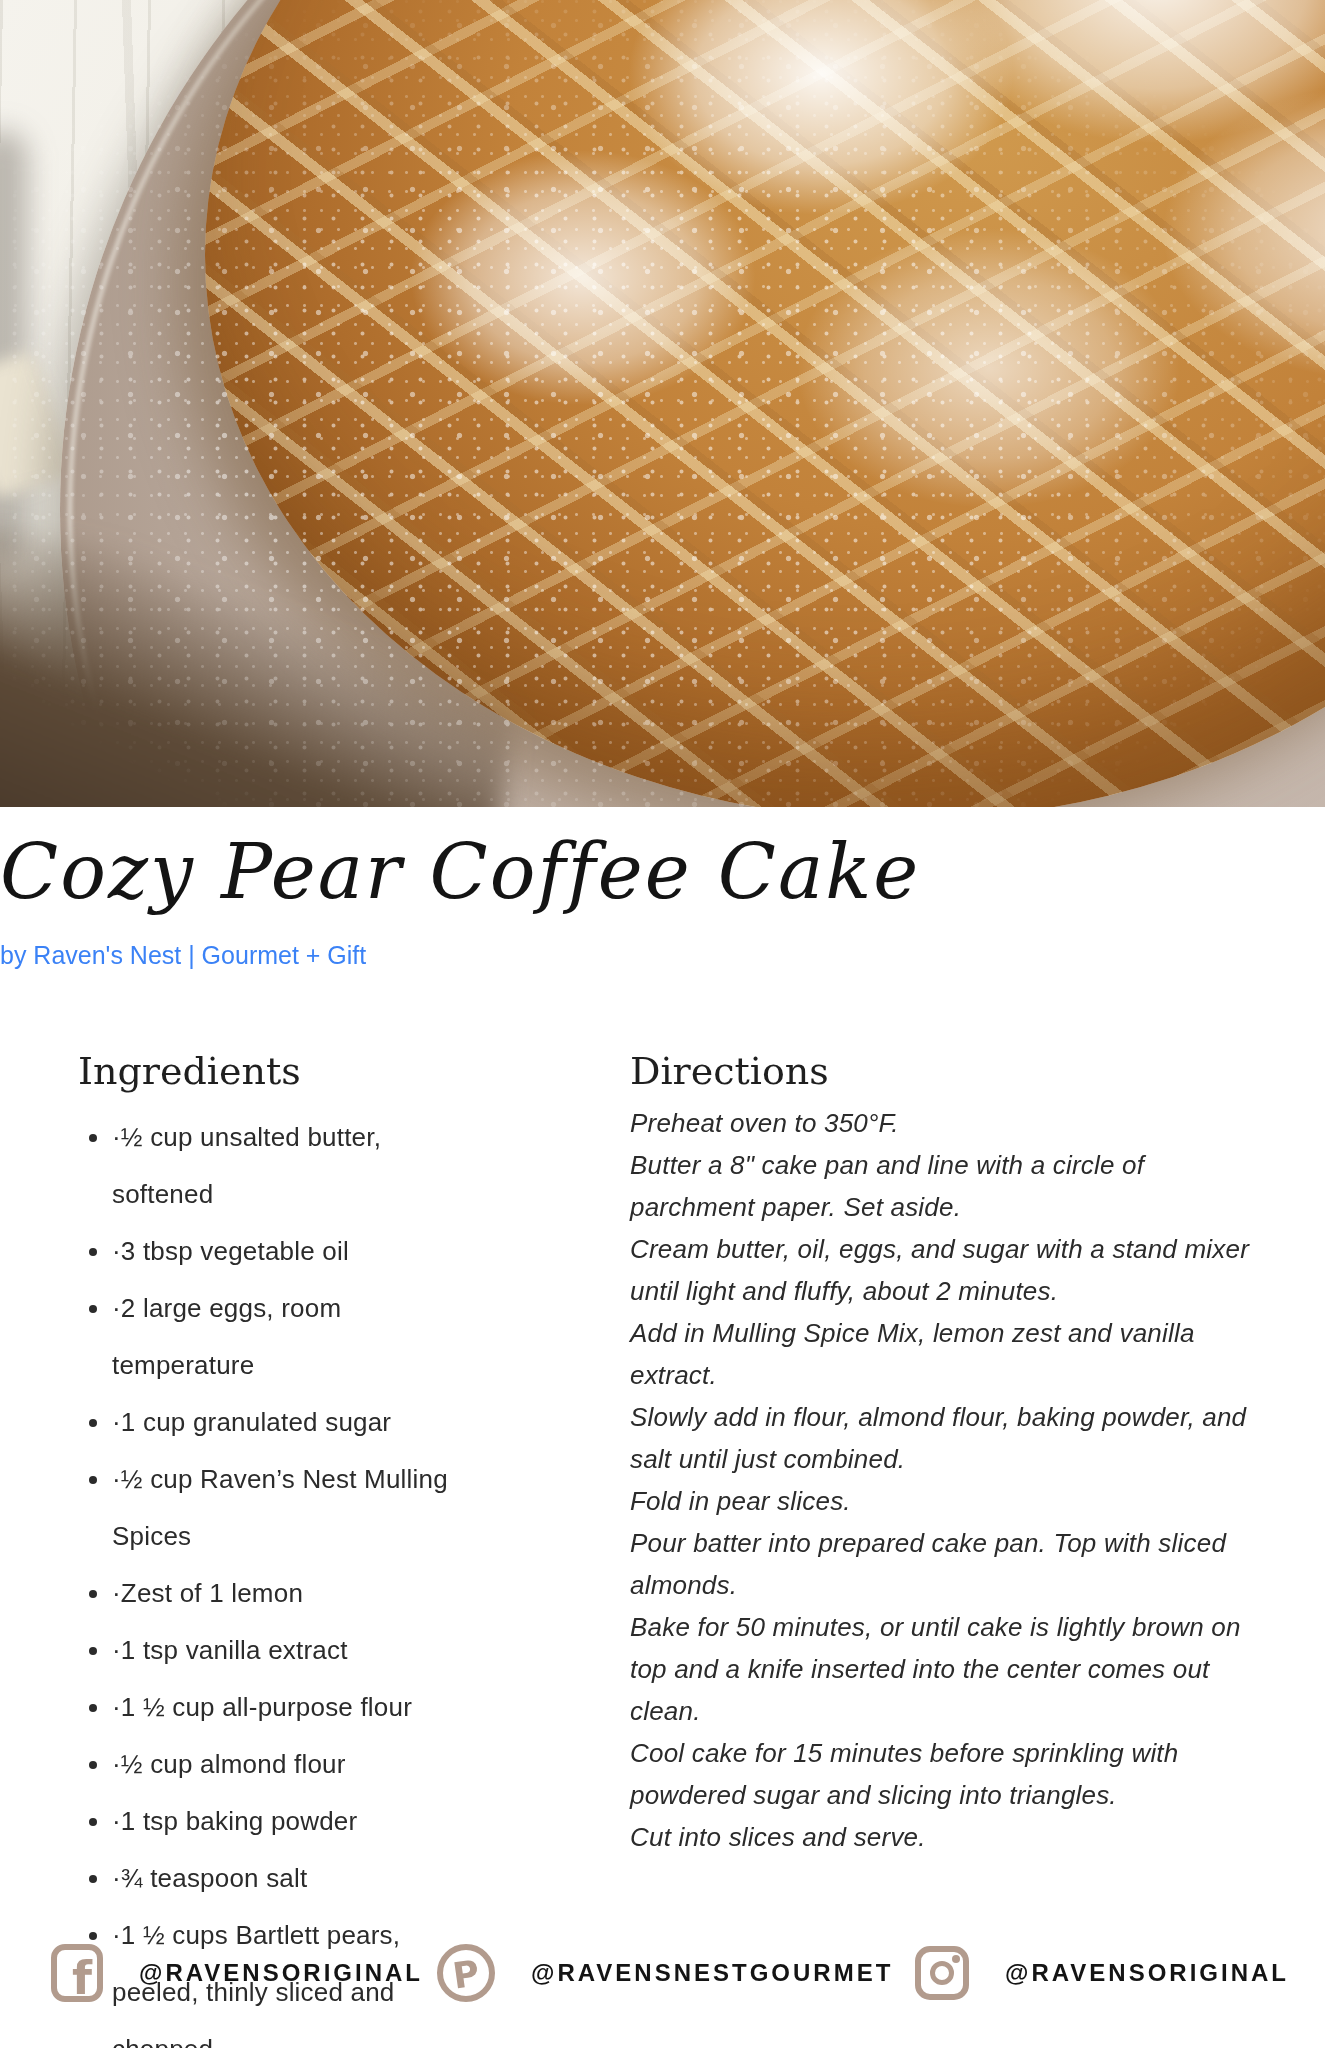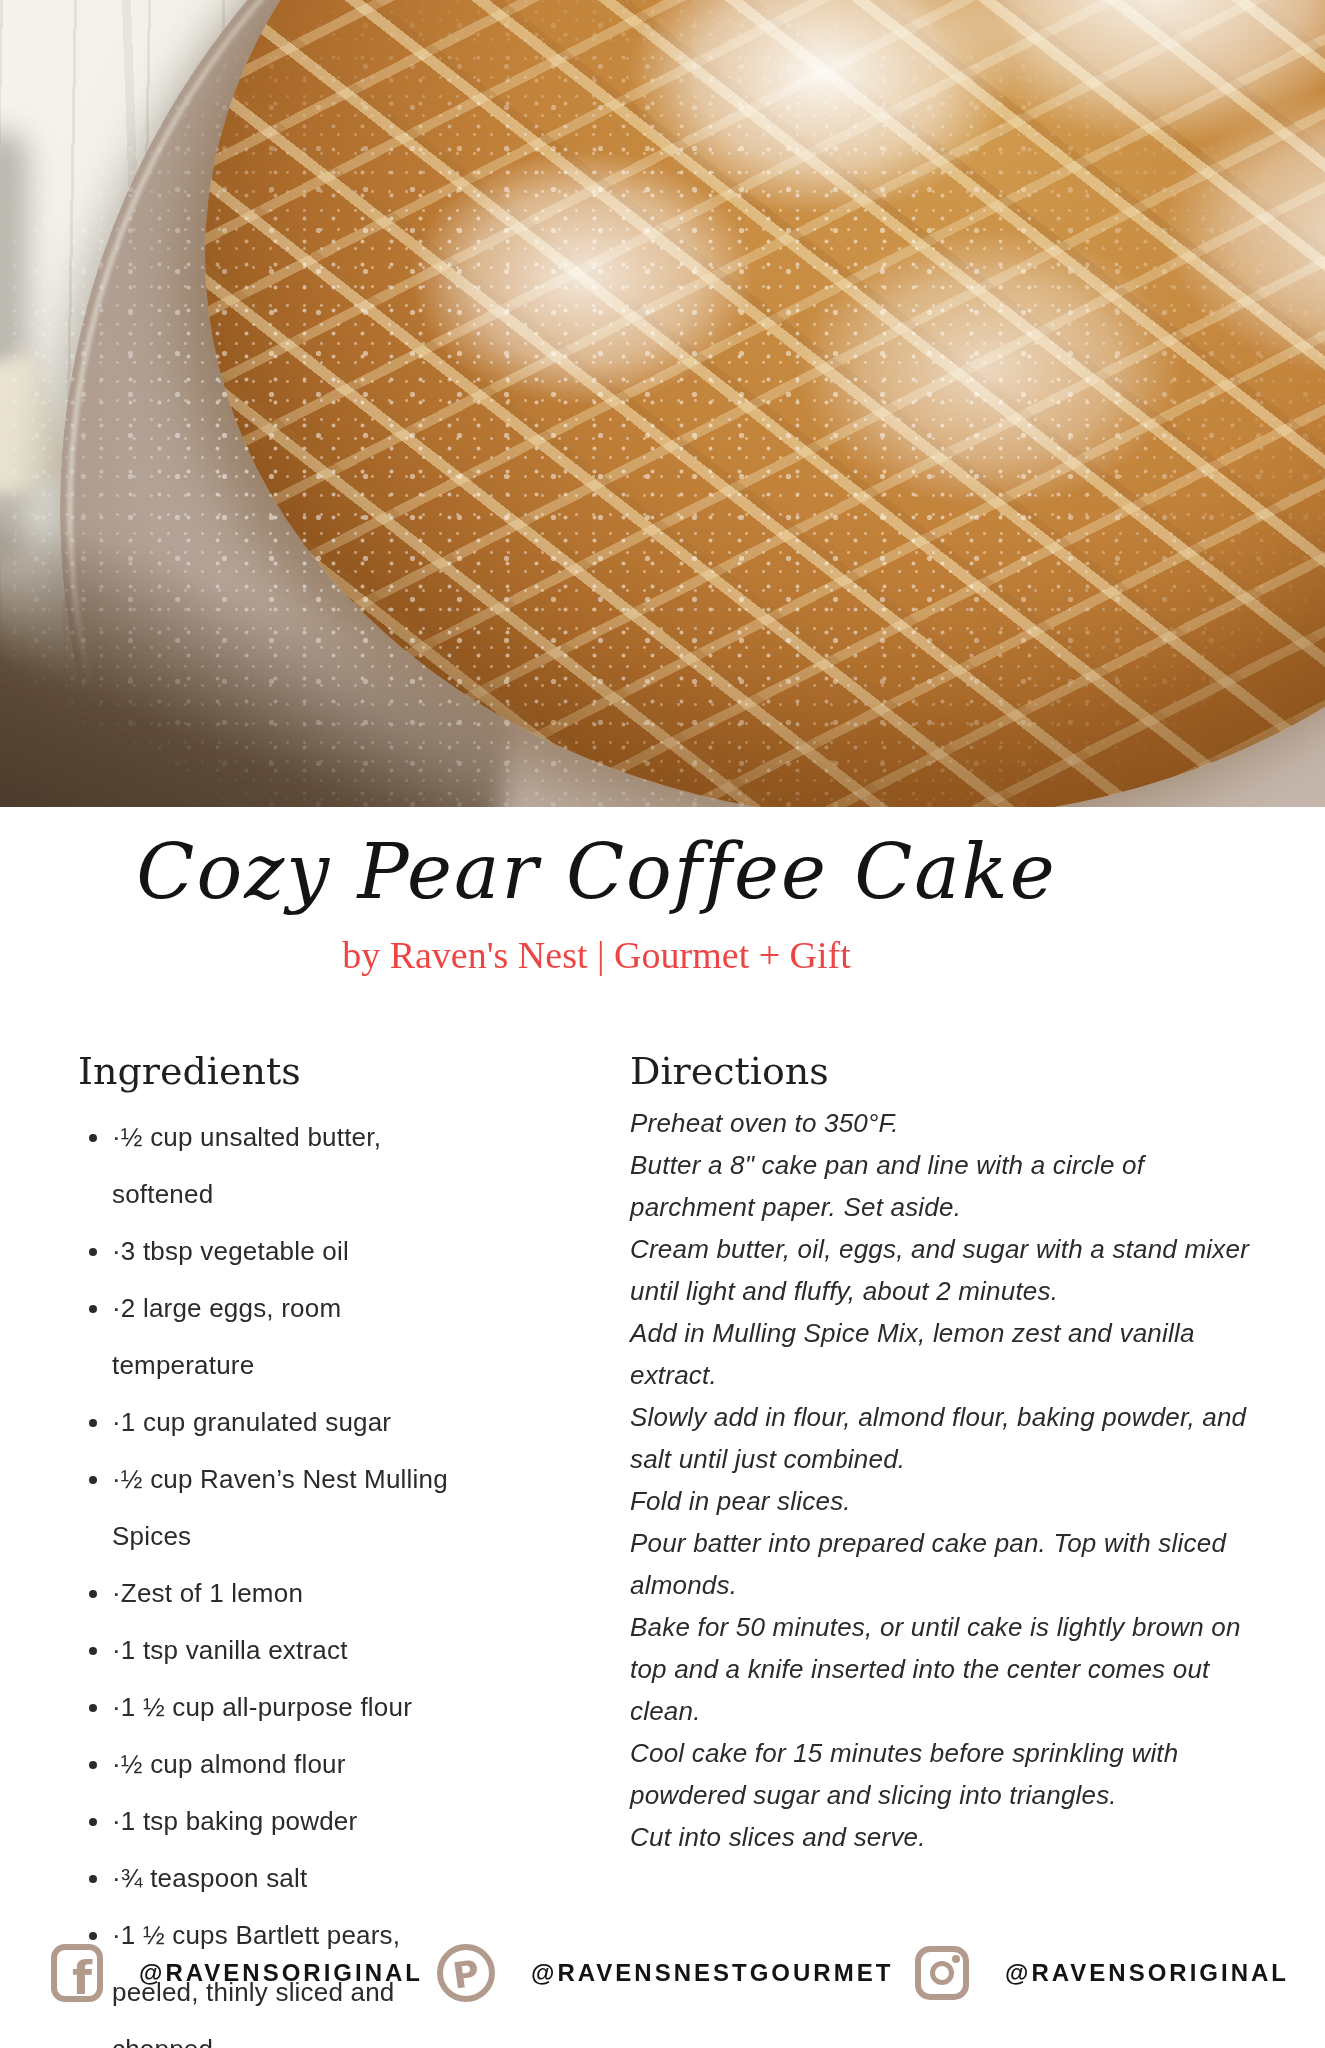--- a/index.html
+++ b/index.html
@@ -69,28 +69,28 @@
       radial-gradient(circle, rgba(255,255,255,.75) 1.1px, rgba(255,255,255,0) 1.9px),
       radial-gradient(circle, rgba(255,255,255,.9) 2.2px, rgba(255,255,255,0) 3.1px);
     background-size:29px 23px, 17px 19px, 47px 41px;
     background-position:0 0, 7px 11px, 13px 5px;
     opacity:.55;
     -webkit-mask-image:radial-gradient(ellipse at 48% 52%, #000 42%, rgba(0,0,0,0) 78%);
     mask-image:radial-gradient(ellipse at 48% 52%, #000 42%, rgba(0,0,0,0) 78%);
   }
 
   
-  .title-block{position:absolute;top:826px;left:0;width:1193px;text-align:center;}
+  .title-block{position:absolute;top:826px;left:0;width:1193px;text-align:left;}
   .title{
     font-family:"DejaVu Serif", serif;font-style:italic;font-weight:400;
     font-size:76px;line-height:1.2;letter-spacing:2px;color:#141414;margin:0;
   }
   .byline{
-    font-family:Liberation Serif, serif;font-size:38px;line-height:48px;
-    color:#ef4444;margin:14px 0 0;
+    font-family:Liberation Sans, sans-serif;font-size:25px;line-height:48px;
+    color:#3b82f6;margin:14px 0 0;
   }
 
   
   .content{position:absolute;top:1048px;left:78px;width:1182px;display:flex;align-items:flex-start;}
   .col-ingredients{width:392px;flex:0 0 auto;}
   .col-directions{width:630px;flex:0 0 auto;margin-left:160px;}
   .section-heading{
     font-family:"DejaVu Serif", serif;font-weight:400;font-size:38px;line-height:46px;
     color:#1f1f1f;margin:0;
   }

